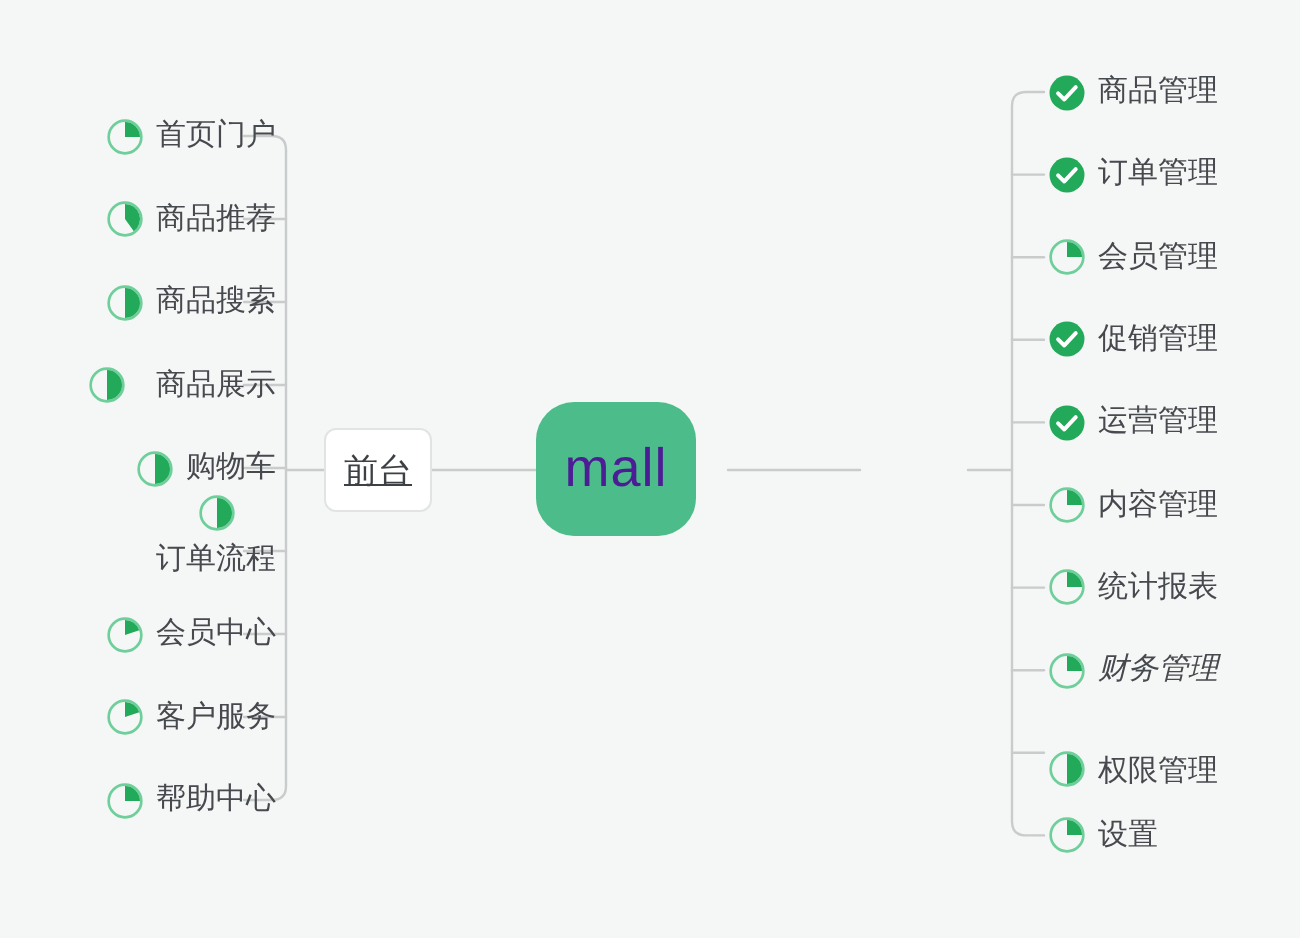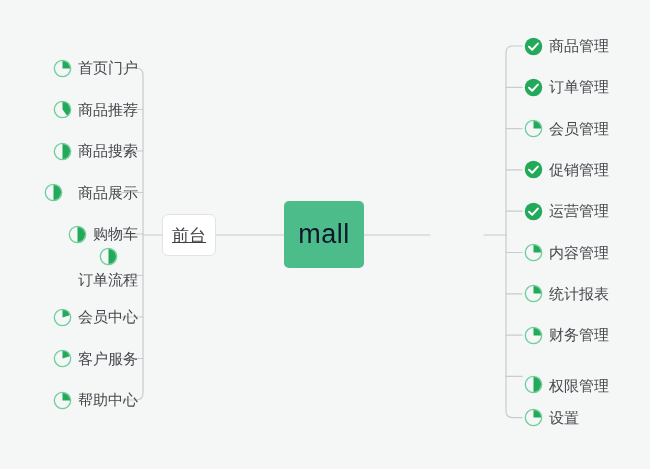--- a/index.html
+++ b/index.html
@@ -25,30 +25,30 @@
     position: absolute;
     left: 0; top: 0;
     width: 650px;
     height: 469px;
     pointer-events: none;
   }
 
   
   .root-node {
     position: absolute;
-    left: 284px;
+    left: 268px;
     top: 201px;
     width: 80px;
     height: 67px;
     background: #4cbc8a;
-    border-radius: 5px;
+    border-radius: 19px;
     display: flex;
     align-items: center;
     justify-content: center;
-    color: #0f172a;
+    color: #4c1d95;
     font-size: 27px;
     letter-spacing: 0.5px;
     line-height: 1;
   }
 
   
   .branch-node {
     position: absolute;
     width: 54px;
     height: 42px;
@@ -251,21 +251,21 @@
         </svg>
         <span class="leaf-label">内容管理</span>
       </div>
       <div class="leaf leaf-right" style="top: 281.8px;">
         <svg class="status-icon" viewBox="0 0 20 20">
           <circle cx="10" cy="10" r="8.6" fill="none" stroke="#6fcf9b" stroke-width="1.4"></circle>
           <path d="M 10 10 L 10 2.0999999999999996 A 7.9 7.9 0 0 1 17.9 10 Z" fill="#22a95a"></path>
         </svg>
         <span class="leaf-label">统计报表</span>
       </div>
-      <div class="leaf leaf-right" style="top: 323.1px;">
+      <div class="leaf leaf-right" style="top: 323.1px; font-style: italic;">
         <svg class="status-icon" viewBox="0 0 20 20">
           <circle cx="10" cy="10" r="8.6" fill="none" stroke="#6fcf9b" stroke-width="1.4"></circle>
           <path d="M 10 10 L 10 2.0999999999999996 A 7.9 7.9 0 0 1 17.9 10 Z" fill="#22a95a"></path>
         </svg>
         <span class="leaf-label">财务管理</span>
       </div>
       <div class="leaf leaf-right" style="top: 370px; align-items: flex-end;">
         <svg class="status-icon" viewBox="0 0 20 20">
           <circle cx="10" cy="10" r="8.6" fill="none" stroke="#6fcf9b" stroke-width="1.4"></circle>
           <path d="M 10 10 L 10 2.0999999999999996 A 7.9 7.9 0 0 1 10.000000000000002 17.9 Z" fill="#22a95a"></path>

